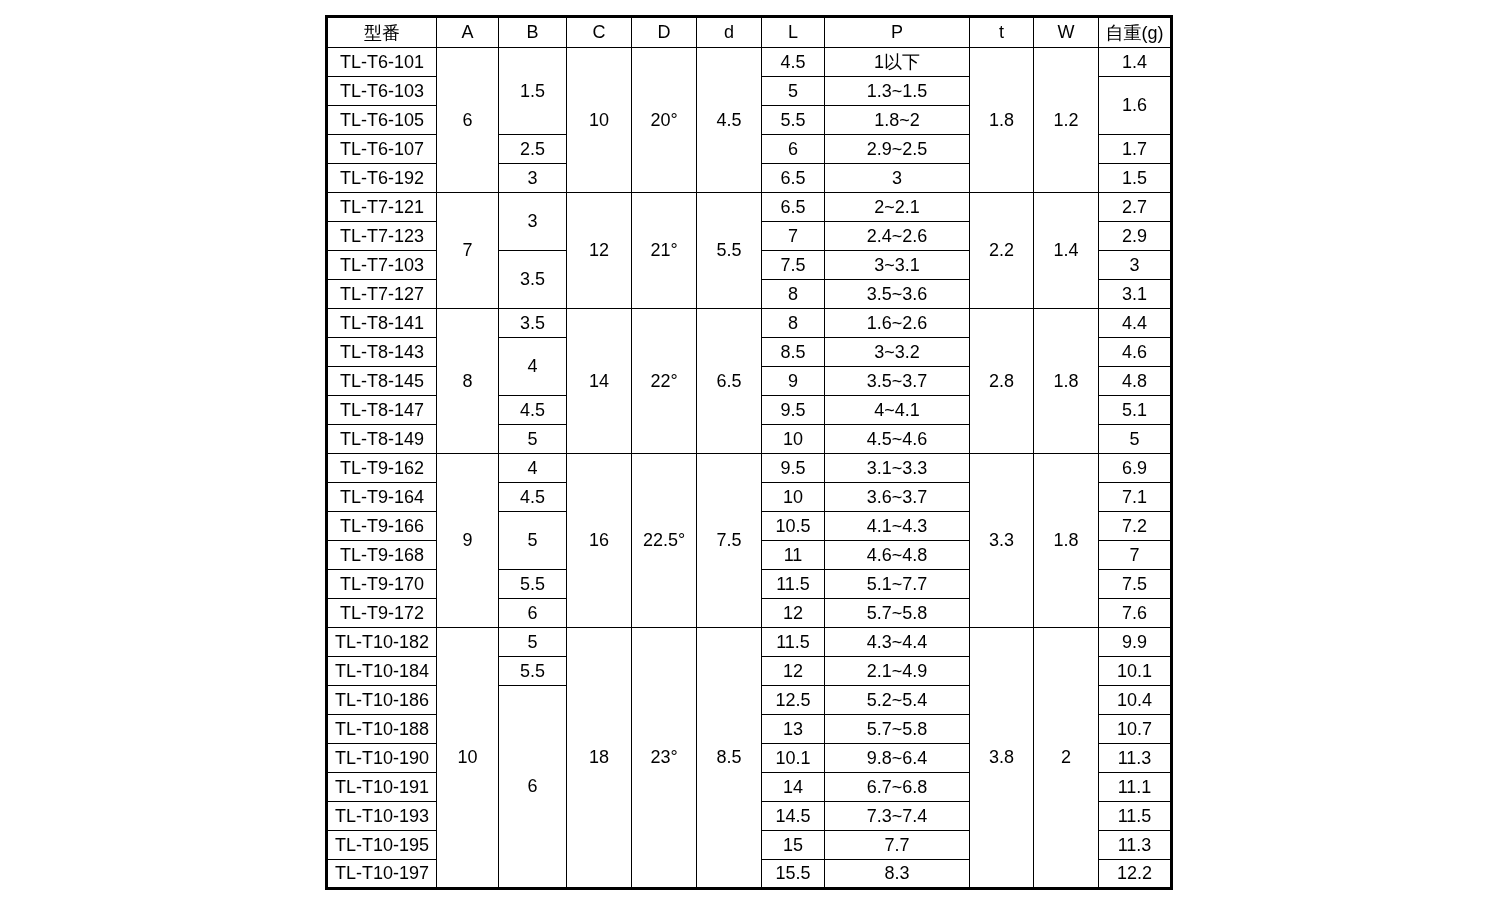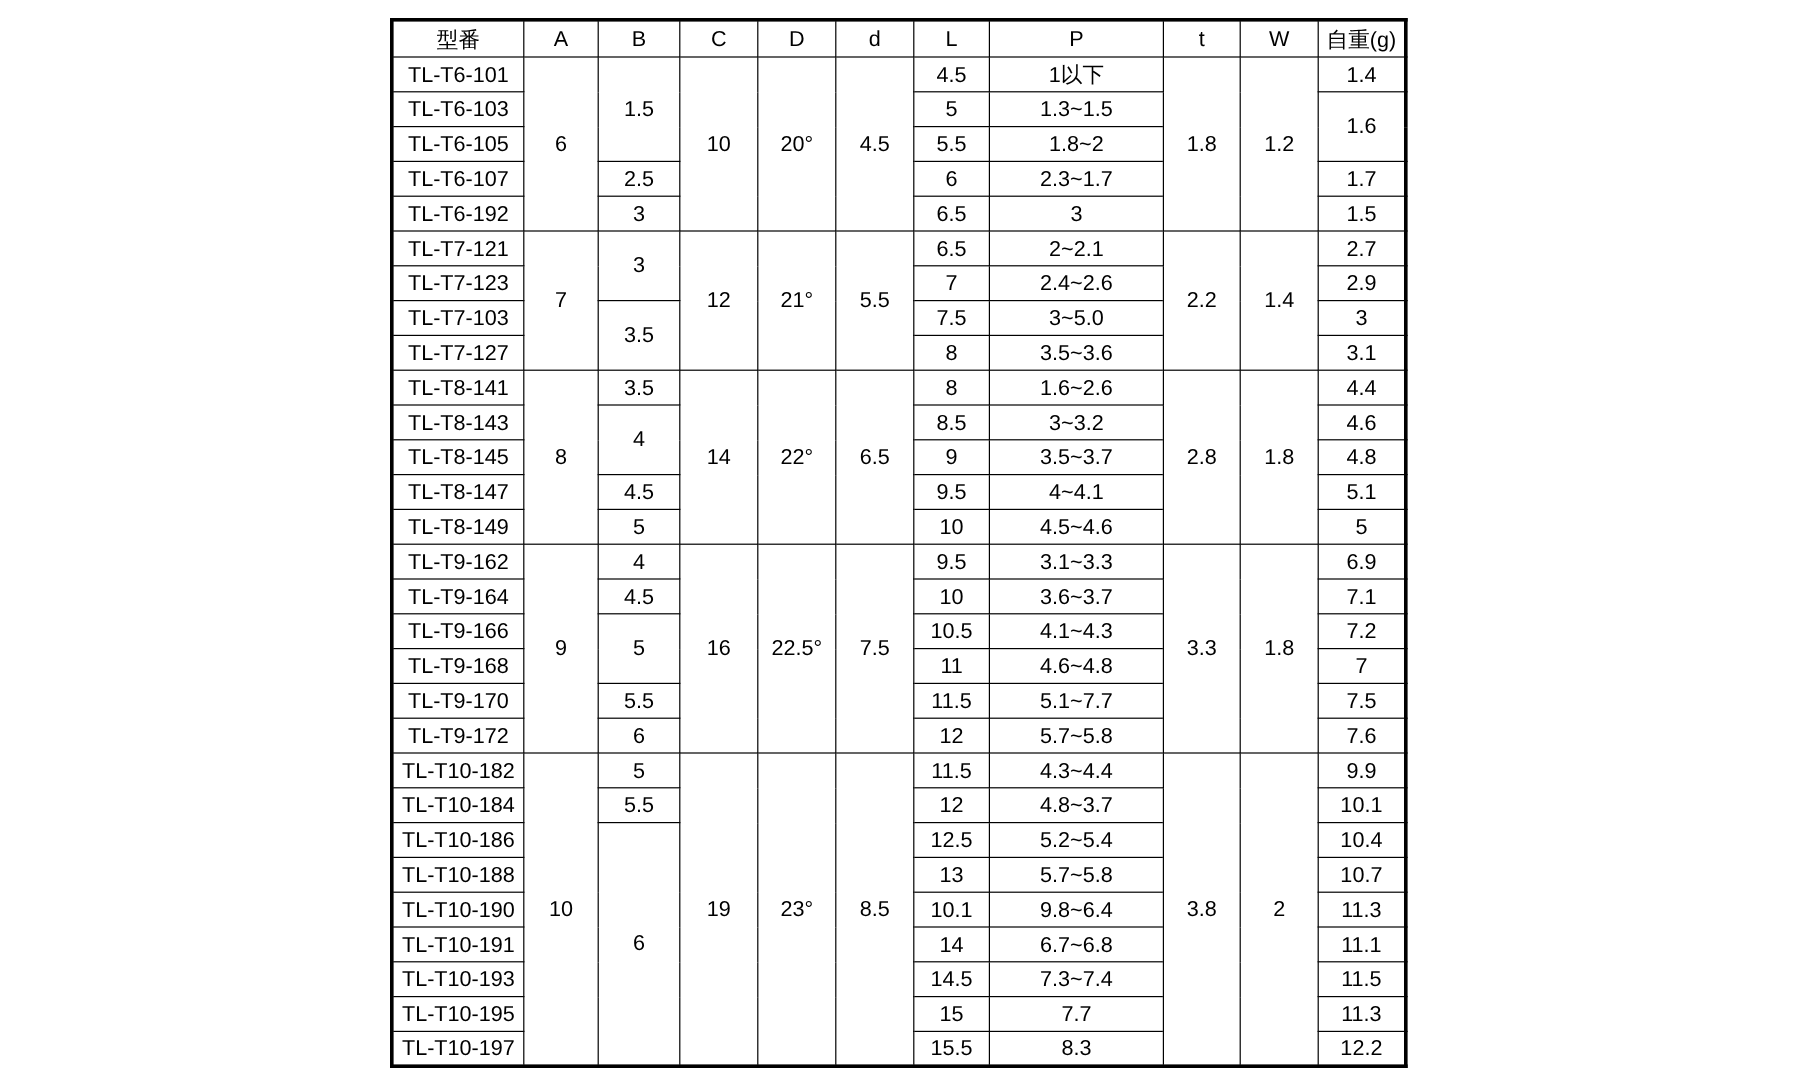--- a/index.html
+++ b/index.html
@@ -89,21 +89,21 @@
     </tr>
     <tr>
       <td>TL-T6-105</td>
       <td>5.5</td>
       <td>1.8~2</td>
     </tr>
     <tr>
       <td>TL-T6-107</td>
       <td>2.5</td>
       <td>6</td>
-      <td>2.3~1.7</td>
+      <td>2.9~2.5</td>
       <td>1.7</td>
     </tr>
     <tr>
       <td>TL-T6-192</td>
       <td>3</td>
       <td>6.5</td>
       <td>3</td>
       <td>1.5</td>
     </tr>
 
@@ -123,21 +123,21 @@
     <tr>
       <td>TL-T7-123</td>
       <td>7</td>
       <td>2.4~2.6</td>
       <td>2.9</td>
     </tr>
     <tr>
       <td>TL-T7-103</td>
       <td rowspan="2">3.5</td>
       <td>7.5</td>
-      <td>3~5.0</td>
+      <td>3~3.1</td>
       <td>3</td>
     </tr>
     <tr>
       <td>TL-T7-127</td>
       <td>8</td>
       <td>3.5~3.6</td>
       <td>3.1</td>
     </tr>
 
     <tr>
@@ -226,34 +226,34 @@
       <td>6</td>
       <td>12</td>
       <td>5.7~5.8</td>
       <td>7.6</td>
     </tr>
 
     <tr>
       <td>TL-T10-182</td>
       <td rowspan="9">10</td>
       <td>5</td>
-      <td rowspan="9">19</td>
+      <td rowspan="9">18</td>
       <td rowspan="9">23°</td>
       <td rowspan="9">8.5</td>
       <td>11.5</td>
       <td>4.3~4.4</td>
       <td rowspan="9">3.8</td>
       <td rowspan="9">2</td>
       <td>9.9</td>
     </tr>
     <tr>
       <td>TL-T10-184</td>
       <td>5.5</td>
       <td>12</td>
-      <td>4.8~3.7</td>
+      <td>2.1~4.9</td>
       <td>10.1</td>
     </tr>
     <tr>
       <td>TL-T10-186</td>
       <td rowspan="7">6</td>
       <td>12.5</td>
       <td>5.2~5.4</td>
       <td>10.4</td>
     </tr>
     <tr>

